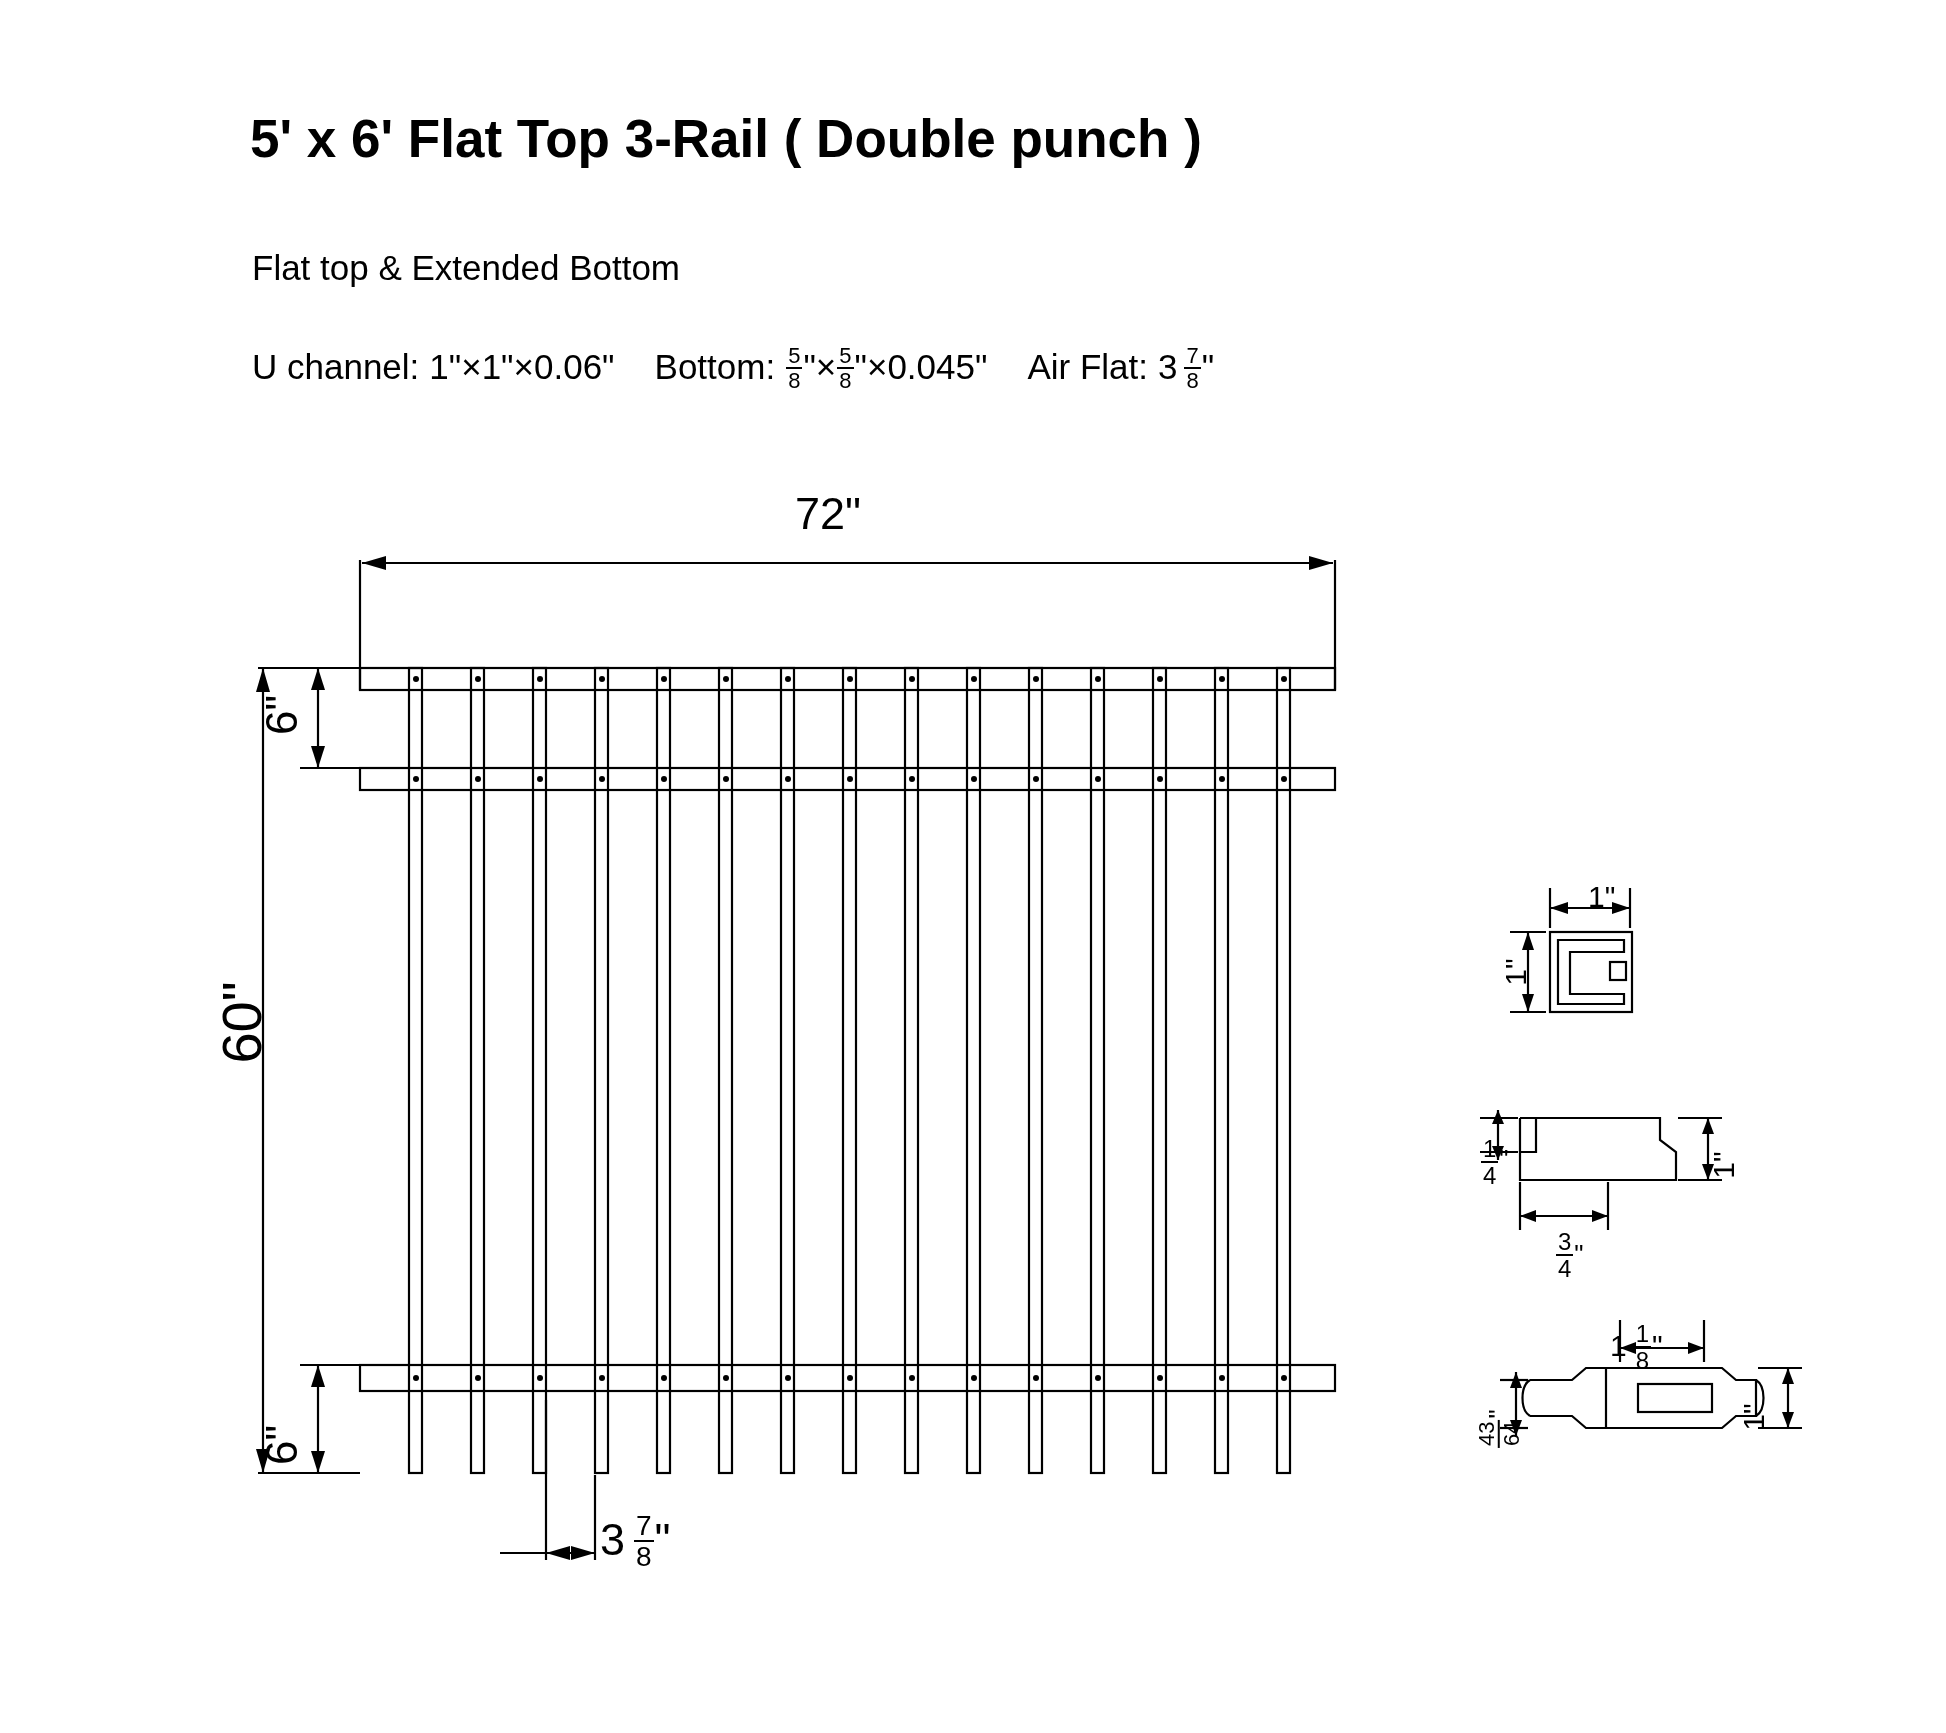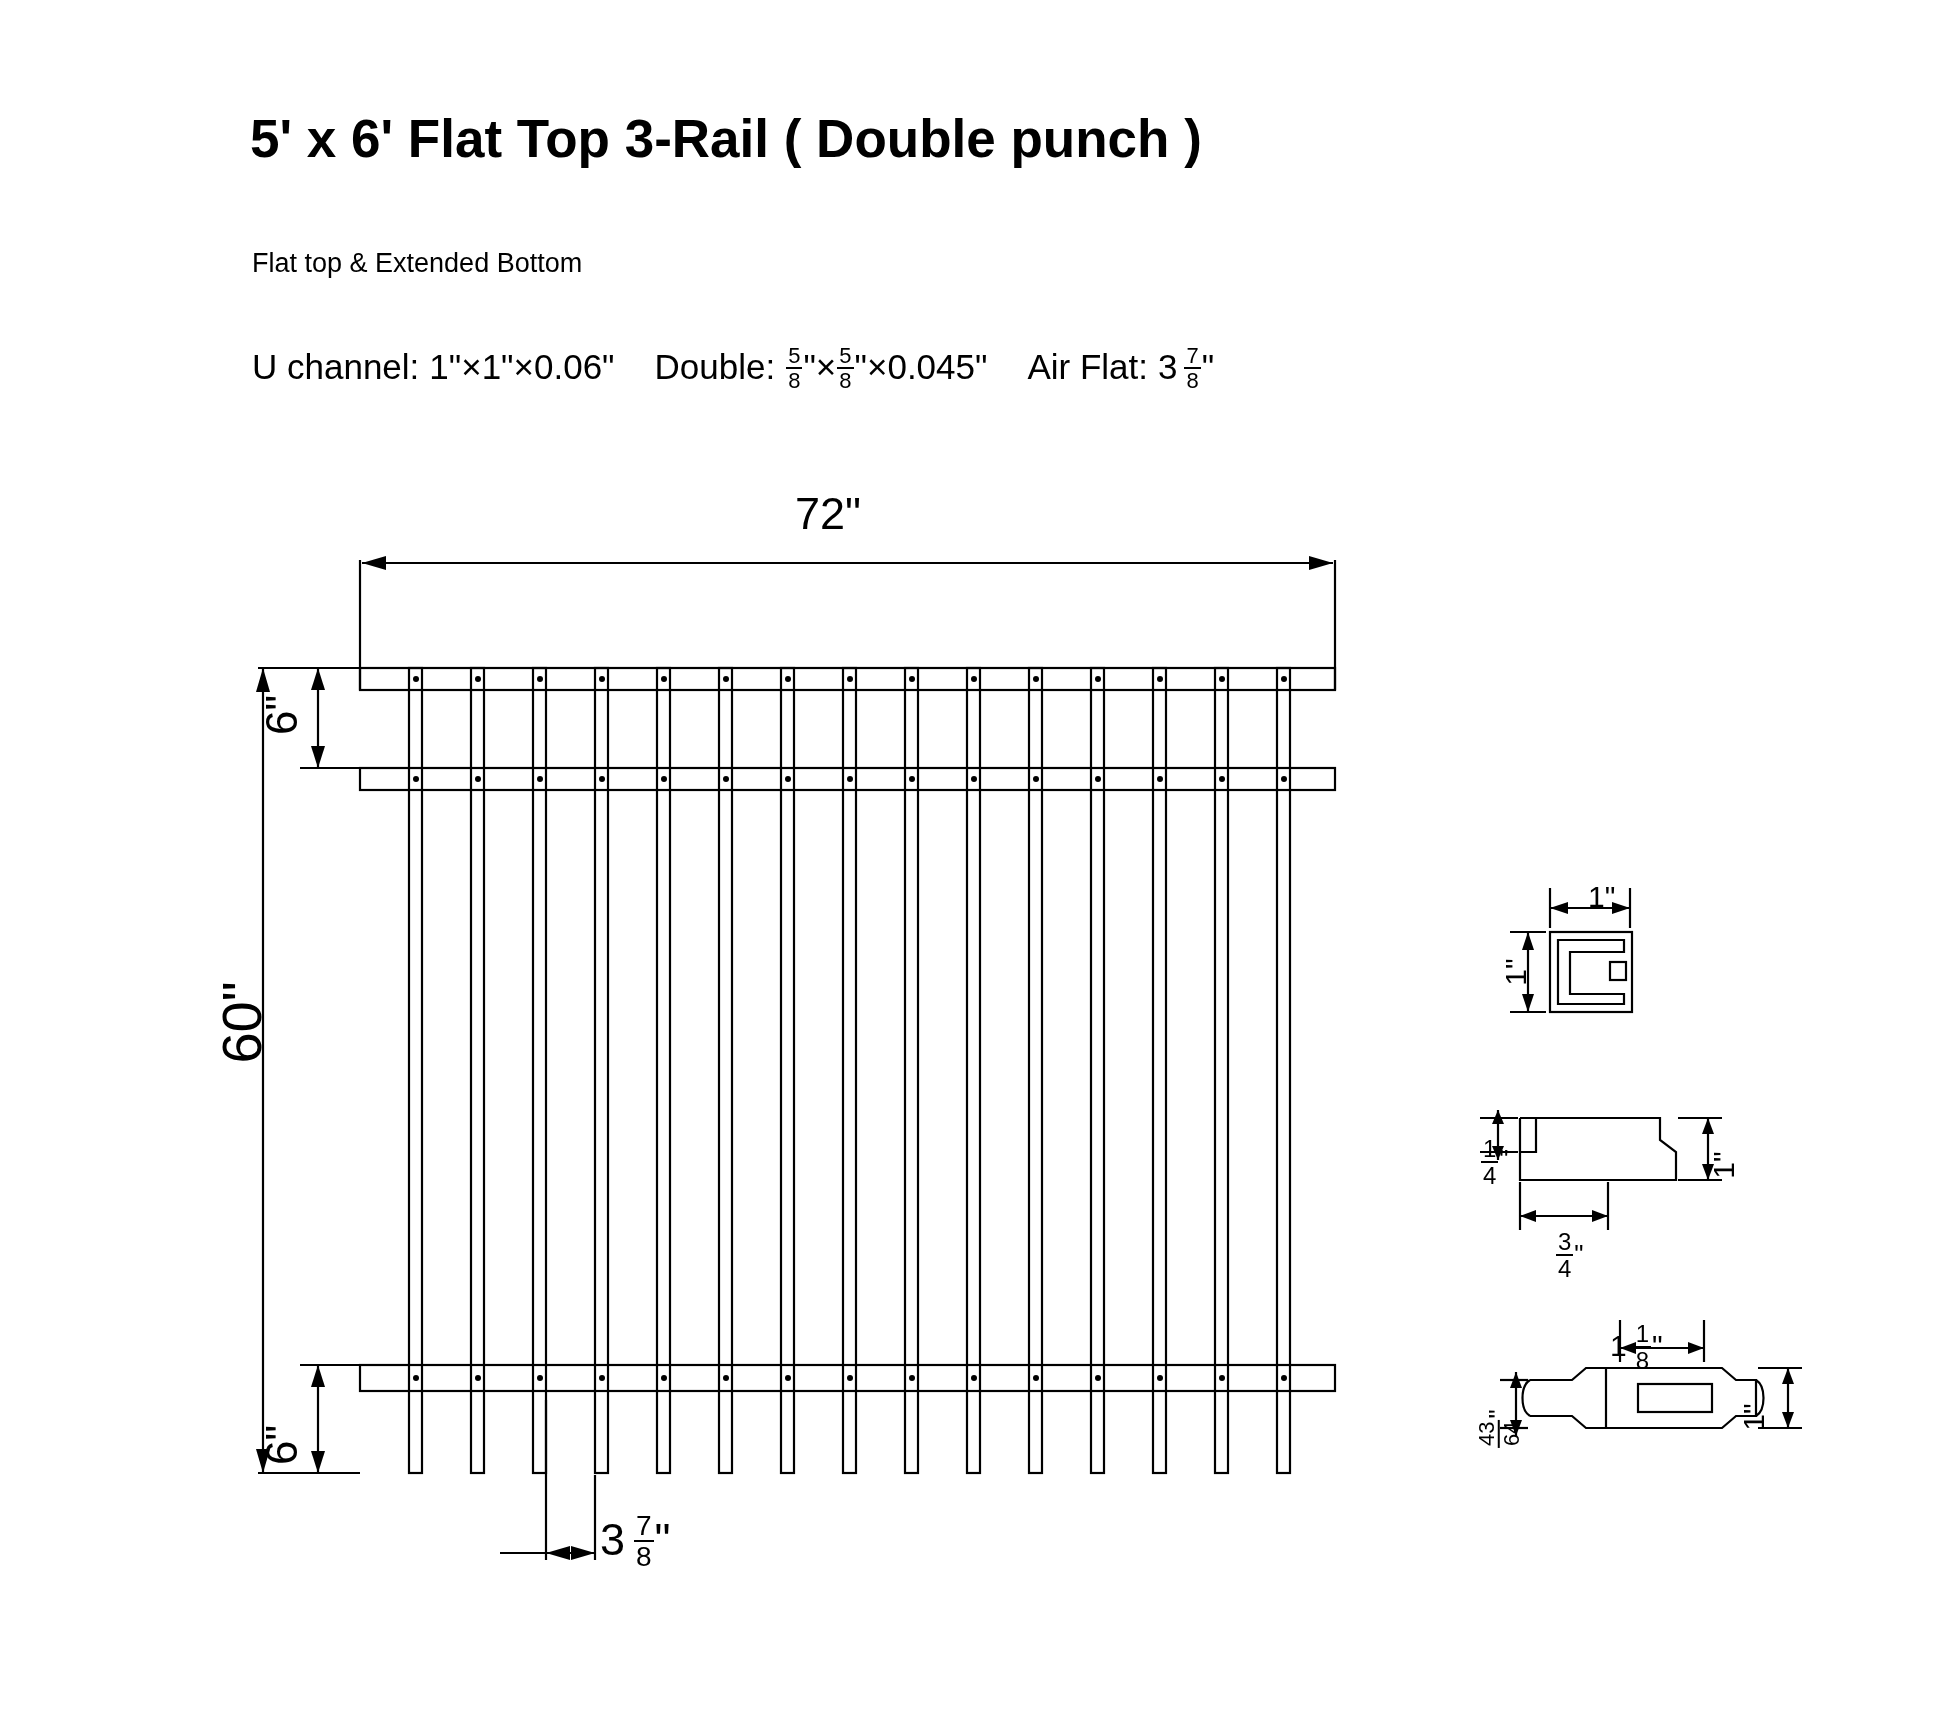--- a/index.html
+++ b/index.html
@@ -27,21 +27,21 @@
     top: 108px;
     font-size: 53px;
     font-weight: bold;
     letter-spacing: 0px;
     white-space: nowrap;
   }
   .subtitle {
     position: absolute;
     left: 252px;
     top: 248px;
-    font-size: 27px;
+    font-size: 35px;
     white-space: nowrap;
   }
   .specline {
     position: absolute;
     left: 252px;
     top: 343px;
     font-size: 35px;
     white-space: nowrap;
     display: flex;
     align-items: center;
@@ -116,21 +116,21 @@
   <div class="title">5'  x 6' Flat Top 3-Rail ( Double punch )</div>
   <div class="subtitle">Flat top &amp; Extended Bottom</div>
 
   <div class="specline">
     <span class="seg">
       <span>U channel:</span>
       <span style="width:10px"></span>
       <span>1"×1"×0.06"</span>
     </span>
     <span class="seg">
-      <span>Double:</span>
+      <span>Bottom:</span>
       <span style="width:10px"></span>
       <span class="frac">
         <span class="num">5</span>
         <span class="den">8</span>
       </span>
       <span>"×</span>
       <span class="frac">
         <span class="num">5</span>
         <span class="den">8</span>
       </span>

